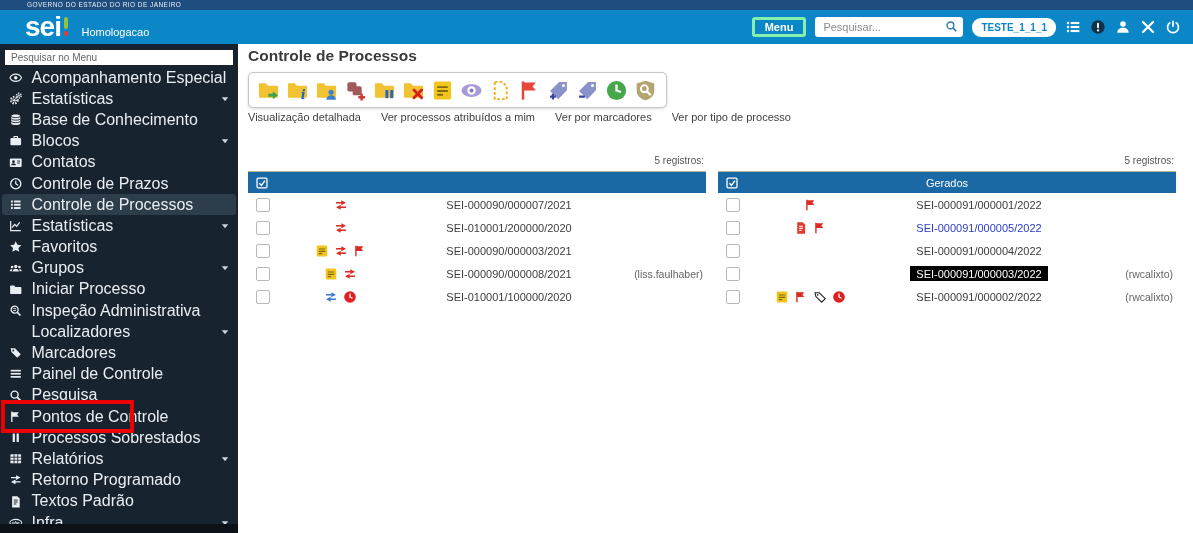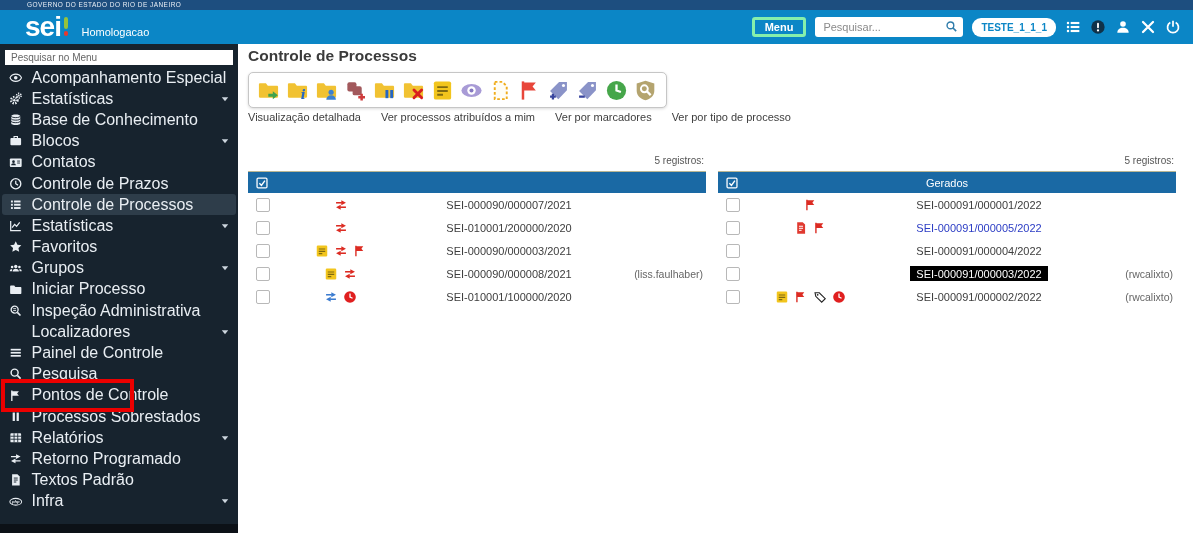--- a/index.html
+++ b/index.html
@@ -444,20 +444,26 @@
       </div>
       <div class="sitem">
         <span class="sic"></span>
         <span>Localizadores</span>
         <svg class="caret">
             <use href="#s-caret"></use>
           </svg>
       </div>
       <div class="sitem">
         <svg class="sic">
+            <use href="#s-tag"></use>
+          </svg>
+        <span>Marcadores</span>
+      </div>
+      <div class="sitem">
+        <svg class="sic">
             <use href="#s-bars"></use>
           </svg>
         <span>Painel de Controle</span>
       </div>
       <div class="sitem">
         <svg class="sic">
             <use href="#s-search"></use>
           </svg>
         <span>Pesquisa</span>
       </div>

